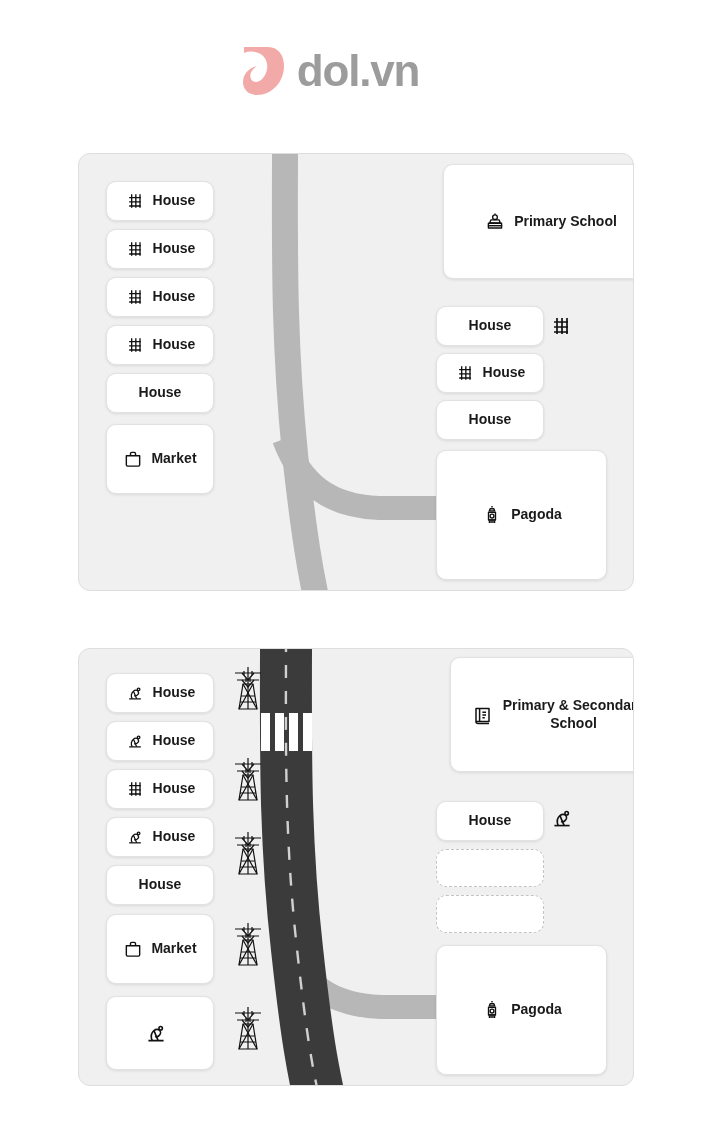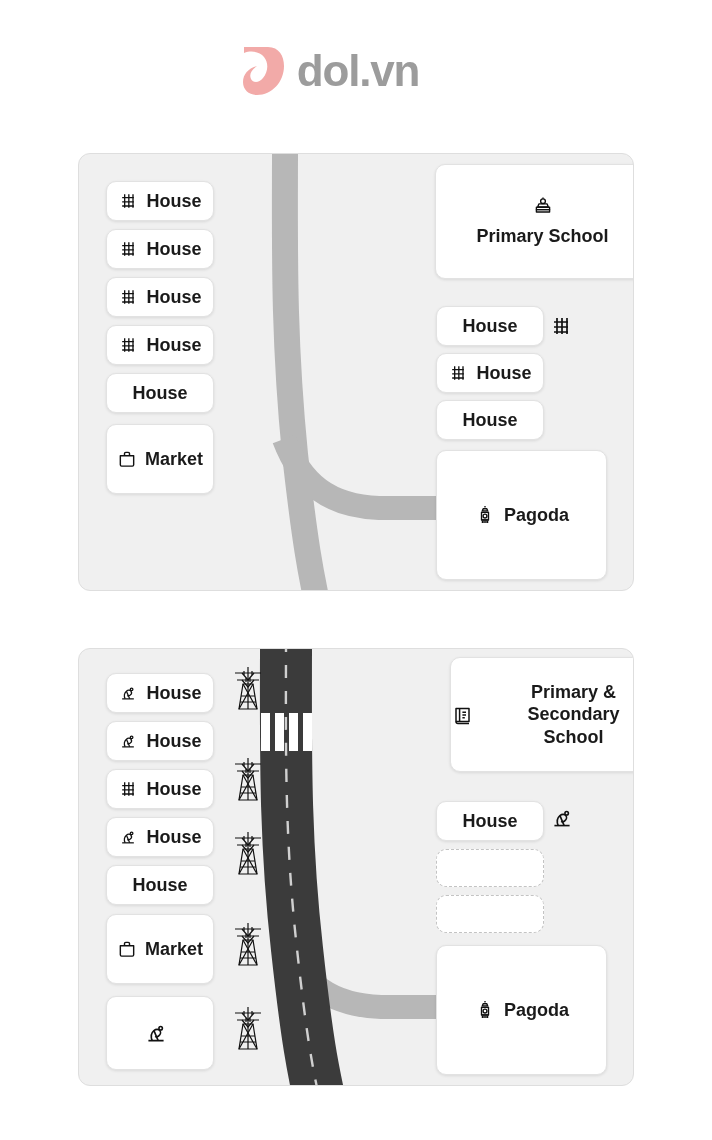--- a/index.html
+++ b/index.html
@@ -46,21 +46,21 @@
   .card {
     position: absolute;
     background: #ffffff;
     border: 1px solid #e2e2e2;
     border-radius: 10px;
     box-shadow: 0 1px 3px rgba(0,0,0,0.10);
     display: flex;
     align-items: center;
     justify-content: center;
     gap: 8px;
-    font-size: 18px;
+    font-size: 14px;
     font-weight: 700;
     color: #1a1a1a;
     z-index: 6;
   }
   .card.empty-slot {
     background: #ffffff;
     border: 1.6px dashed #c3c3c3;
     box-shadow: none;
   }
   .card .label { white-space: pre-line; text-align: center; line-height: 1.25; }
@@ -149,21 +149,21 @@
     <div class="card" style="left:27px; top:270px; width:108px; height:70px;">
       <span class="icon">
         <svg width="20" height="20" viewBox="0 0 24 24" fill="none" stroke="#111" stroke-width="1.7" stroke-linejoin="round">
           <path d="M4 8h16v11a1.5 1.5 0 0 1-1.5 1.5h-13A1.5 1.5 0 0 1 4 19z"></path>
           <path d="M9 8V5.5A1.5 1.5 0 0 1 10.5 4h3A1.5 1.5 0 0 1 15 5.5V8"></path>
         </svg>
       </span>
       <span class="label">Market</span>
     </div>
 
-    <div class="card" style="left:356px; top:10px; width:215px; height:115px;flex-direction:column;">
+    <div class="card" style="left:364px; top:10px; width:215px; height:115px;">
       <span class="icon">
         <svg width="22" height="22" viewBox="0 0 24 24" fill="none" stroke="#111" stroke-width="1.5" stroke-linejoin="round">
           <path d="M12 4.2c-1.6 0-2.6 1.1-2.6 2.5 0 1.5 1.2 2.6 2.6 2.6s2.6-1.1 2.6-2.6c0-1.4-1-2.5-2.6-2.5z"></path>
           <path d="M12 4.2V2.8"></path>
           <path d="M7.5 9.7h9l1.2 3.2h-11.4z"></path>
           <path d="M4.8 13.4h14.4v2.6H4.8z"></path>
           <path d="M4.8 16h14.4v2.6H4.8z"></path>
         </svg>
       </span>
       <span class="label">Primary School</span>

